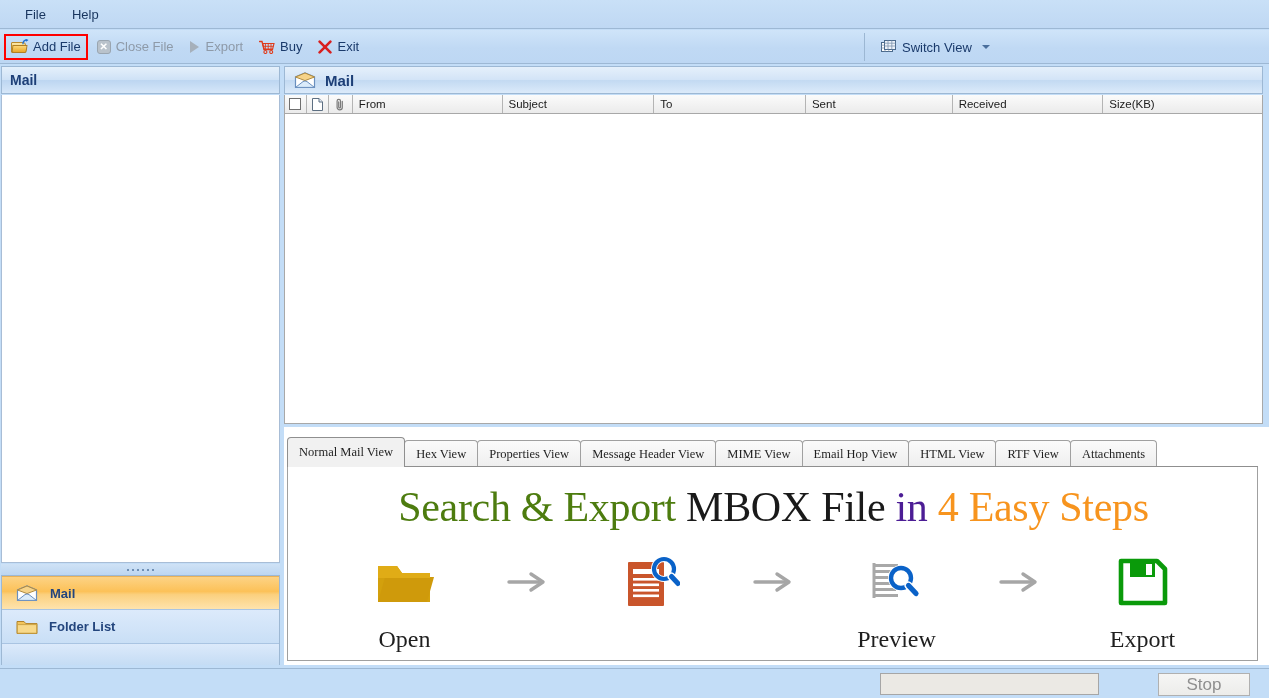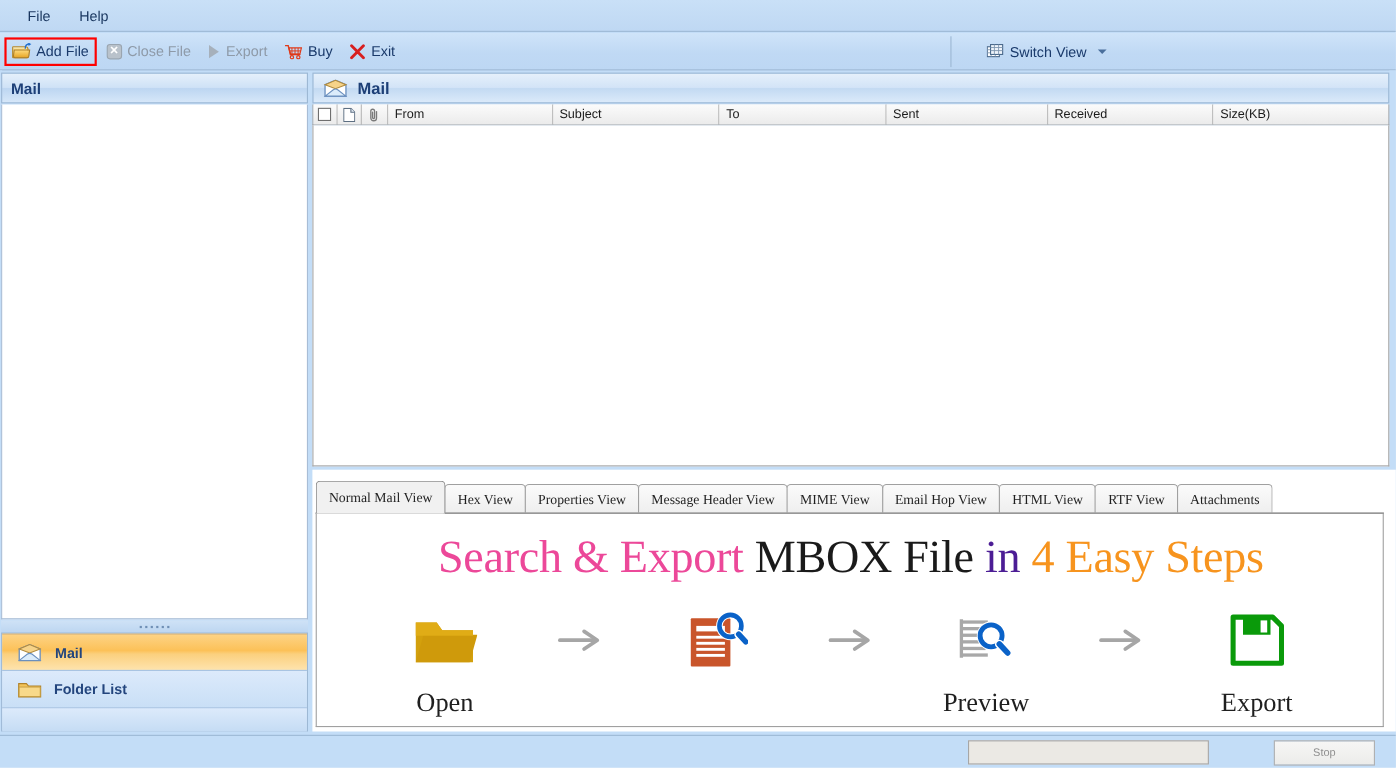--- a/index.html
+++ b/index.html
@@ -44,21 +44,21 @@
     font-size: 13px; color: #1a3a6b; white-space: nowrap; cursor: default;
   }
   .tb-btn.disabled { color: #8e9aa8; }
   .tb-btn.highlight {
     border: 2px solid #ff0000;
     padding: 0 5px; margin-left: 4px;
   }
   .tb-right {
     position: absolute; left: 864px; top: 3px;
     height: 28px; display: flex; align-items: center;
-    border-left: 1px solid #9cb7d3; padding-left: 24px;
+    border-left: 1px solid #9cb7d3; padding-left: 8px;
   }
   .caret {
     width: 0; height: 0; border-left: 4px solid transparent;
     border-right: 4px solid transparent; border-top: 4px solid #4a6f9c;
     margin-left: 5px;
   }
 
   
   .ico { display: inline-block; position: relative; flex: none; }
   .ico-folder-open { width: 17px; height: 14px; }
@@ -209,21 +209,21 @@
     background: #8f8f8f; z-index: 1;
   }
 
   
   .promo-head {
     position: absolute; left: 0; top: 16px; width: 971px;
     text-align: center;
     font-size: 42px; font-weight: normal; letter-spacing: -0.3px;
     white-space: nowrap;
   }
-  .c-green { color: #ec4899; }
+  .c-green { color: #4d7c0f; }
   .c-black { color: #1a1a1a; }
   .c-gray  { color: #4c1d95; }
   .c-orange{ color: #f7941e; }
 
   .steps {
     position: absolute; left: 0; top: 85px; width: 971px;
     display: flex; align-items: flex-start; justify-content: center;
   }
   .step { width: 168px; text-align: center; }
   .step .glyph {
@@ -245,21 +245,21 @@
   }
   .progress {
     position: absolute; left: 880px; top: 4px; width: 219px; height: 22px;
     background: #ebe9e4; border: 1px solid #a6a6a6;
   }
   .stop-btn {
     position: absolute; left: 1158px; top: 4px; width: 92px; height: 23px;
     background: linear-gradient(to bottom,#f6f6f5,#ececea);
     border: 1px solid #b0b0b0;
     display: flex; align-items: center; justify-content: center;
-    font-size: 10px; color: #8f8f8f;
+    font-size: 17px; color: #8f8f8f;
   }
   .edge-strip {
     position: absolute; right: 0; top: 64px; width: 6px; height: 604px;
     background: #c3ddf7;
   }
   .left-edge-strip {
     position: absolute; left: 0; top: 64px; width: 2px; height: 604px;
     background: #c3ddf7;
   }
 </style>

